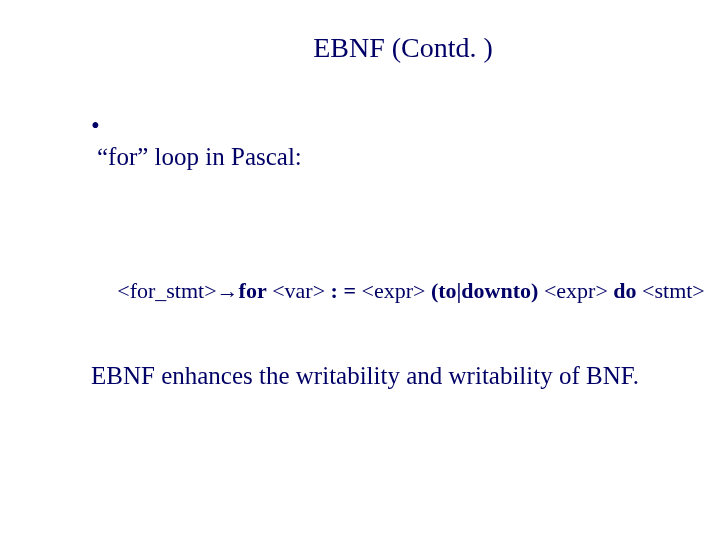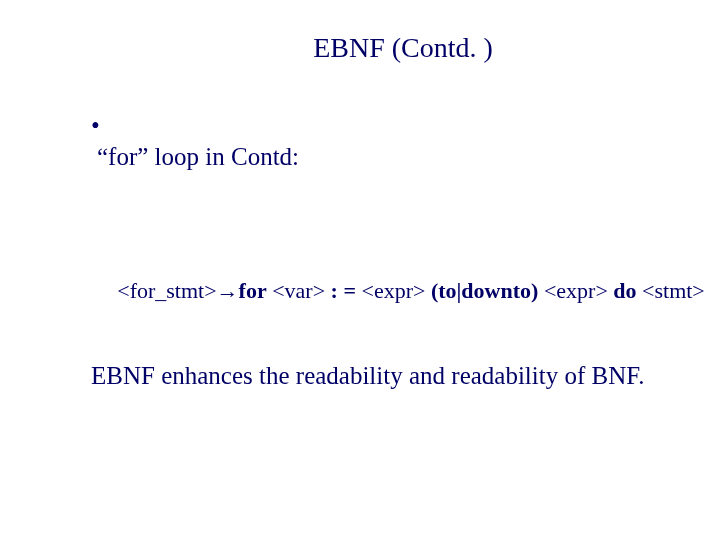--- a/index.html
+++ b/index.html
@@ -79,24 +79,24 @@
 
   <div class="title">EBNF  (Contd. )</div>
 
   <div class="body">
     <div class="bullet-row">
       <span class="bullet-sym">•</span>
     </div>
     <div class="bullet-row">
       <span class="bullet-sym"></span>
     </div>
-    <div class="pascal">“for” loop in Contd:</div>
+    <div class="pascal">“for” loop in Pascal:</div>
   </div>
 
   <div class="code-line">
     <span>&lt;for_stmt&gt;</span><span>→</span><span class="bold">for</span><span> &lt;var&gt; </span><span class="bold">: =</span><span> &lt;expr&gt; </span><span class="bold">(to|downto)</span><span> &lt;expr&gt; </span><span class="bold">do</span><span> &lt;stmt&gt;</span>
   </div>
 
-  <div class="ending">EBNF  enhances the readability and readability of BNF.</div>
+  <div class="ending">EBNF  enhances the writability and writability of BNF.</div>
 
   <div class="page-num">11</div>
 
 </div>
 
 </body></html>

